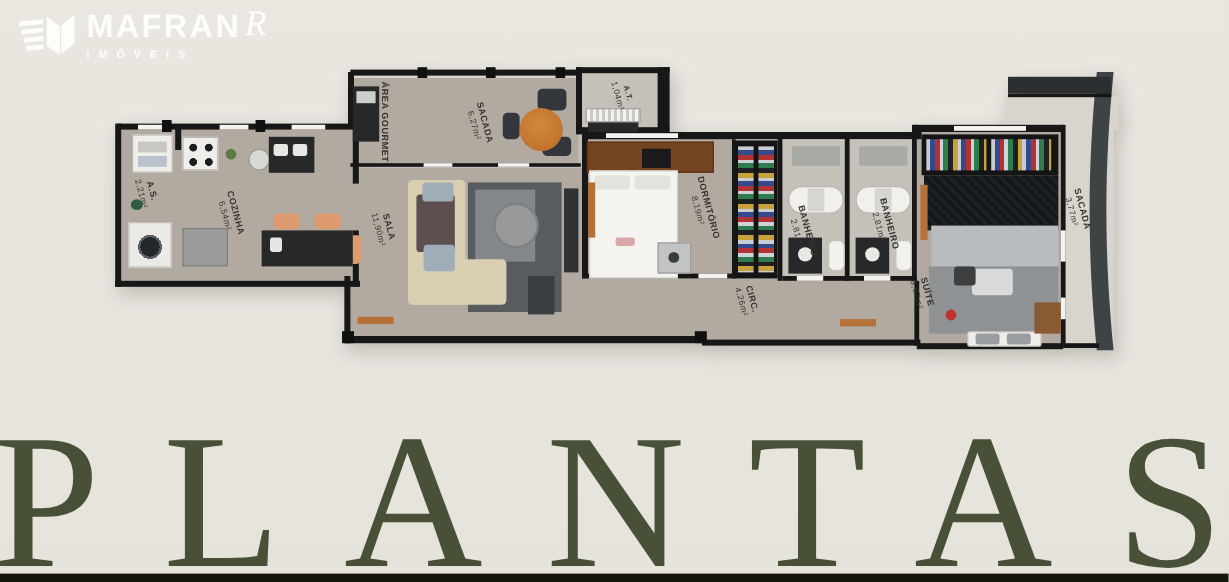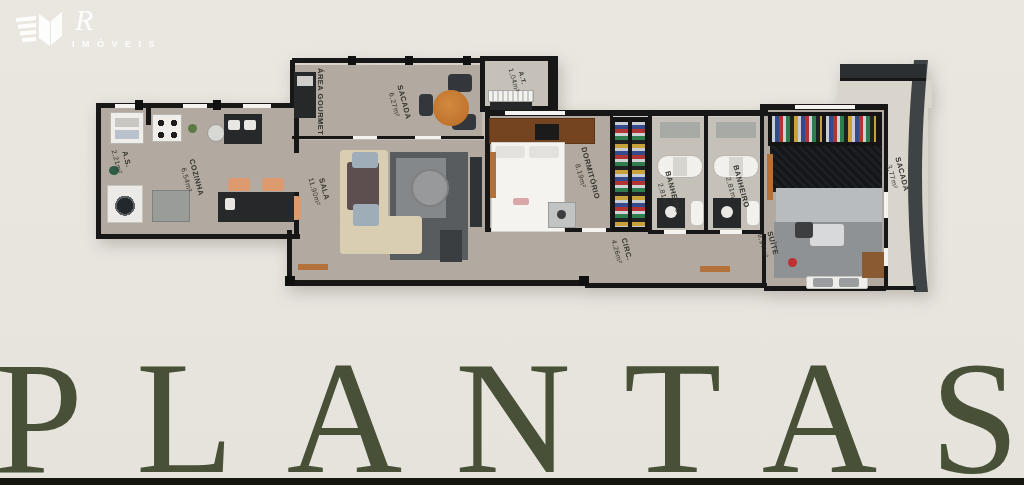--- a/index.html
+++ b/index.html
@@ -69,20 +69,21 @@
         <rect x="0" y="10" width="20" height="4"></rect>
         <rect x="2" y="17" width="18" height="4"></rect>
         <rect x="4" y="24" width="16" height="4"></rect>
         <rect x="6" y="31" width="14" height="4"></rect>
       </g>
       <path d="M23,6 L34,14 L34,38 L23,30 Z" fill="#ffffff"></path>
       <path d="M46,4 L35,13 L35,37 L46,28 Z" fill="#ffffff"></path>
     </svg>
     <div>
       <div class="brand-line">
+        <span>MAFRAN</span>
         <span class="script">R</span>
       </div>
       <div class="tagline">IMÓVEIS</div>
     </div>
   </div>
 
   <div class="ab" id="plan">
 
     <div class="ab floor" style="left:5px;top:53px;width:198px;height:132px"></div>
     <div class="ab floor" style="left:197px;top:13px;width:190px;height:73px"></div>

